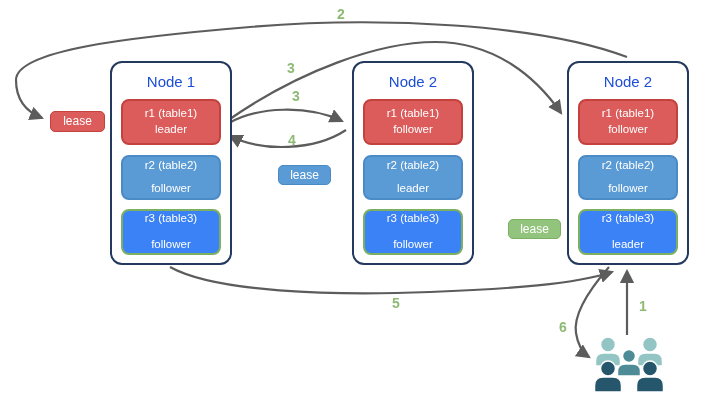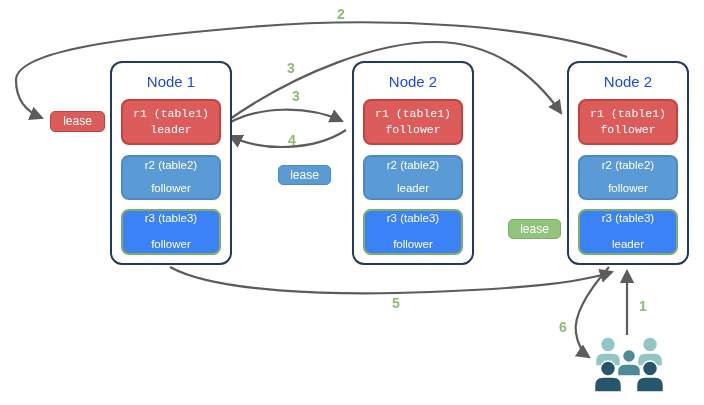--- a/index.html
+++ b/index.html
@@ -18,21 +18,21 @@
     font-size:15px;font-weight:normal;color:#1d4ed8;
   }
   .replica{
     position:absolute;left:9px;right:9px;border-radius:8px;box-sizing:border-box;
     display:flex;flex-direction:column;align-items:center;justify-content:center;
     color:#fff;font-size:11.5px;line-height:1.35;text-align:center;
   }
   .replica.red{background:#DC5B5B;border:2px solid #C4423E;}
   .replica.blue{background:#5B9BD5;border:2px solid #4A8BC6;}
   .replica.green{background:#3b82f6;border:2px solid #7BAF61;justify-content:space-between;}
-  .r1{top:36px;height:46px;font-family:Liberation Mono, monospace;}
+  .r1{top:36px;height:46px;}
   .r2{top:92px;height:45px;gap:7px;}
   .r3{top:146px;height:46px;}
   .lease{
     position:absolute;color:#fff;font-size:12px;text-align:center;
     border-radius:5px;box-sizing:border-box;padding-top:2px;
   }
   .lease.red{left:50px;top:111px;width:55px;height:21px;background:#DC5B5B;border:1.5px solid #C4423E;}
   .lease.blue{left:278px;top:165px;width:53px;height:20px;background:#5B9BD5;border:1.5px solid #4A8BC6;}
   .lease.green{left:508px;top:219px;width:53px;height:20px;background:#93C47D;border:1.5px solid #7BAF61;}
   .step{

